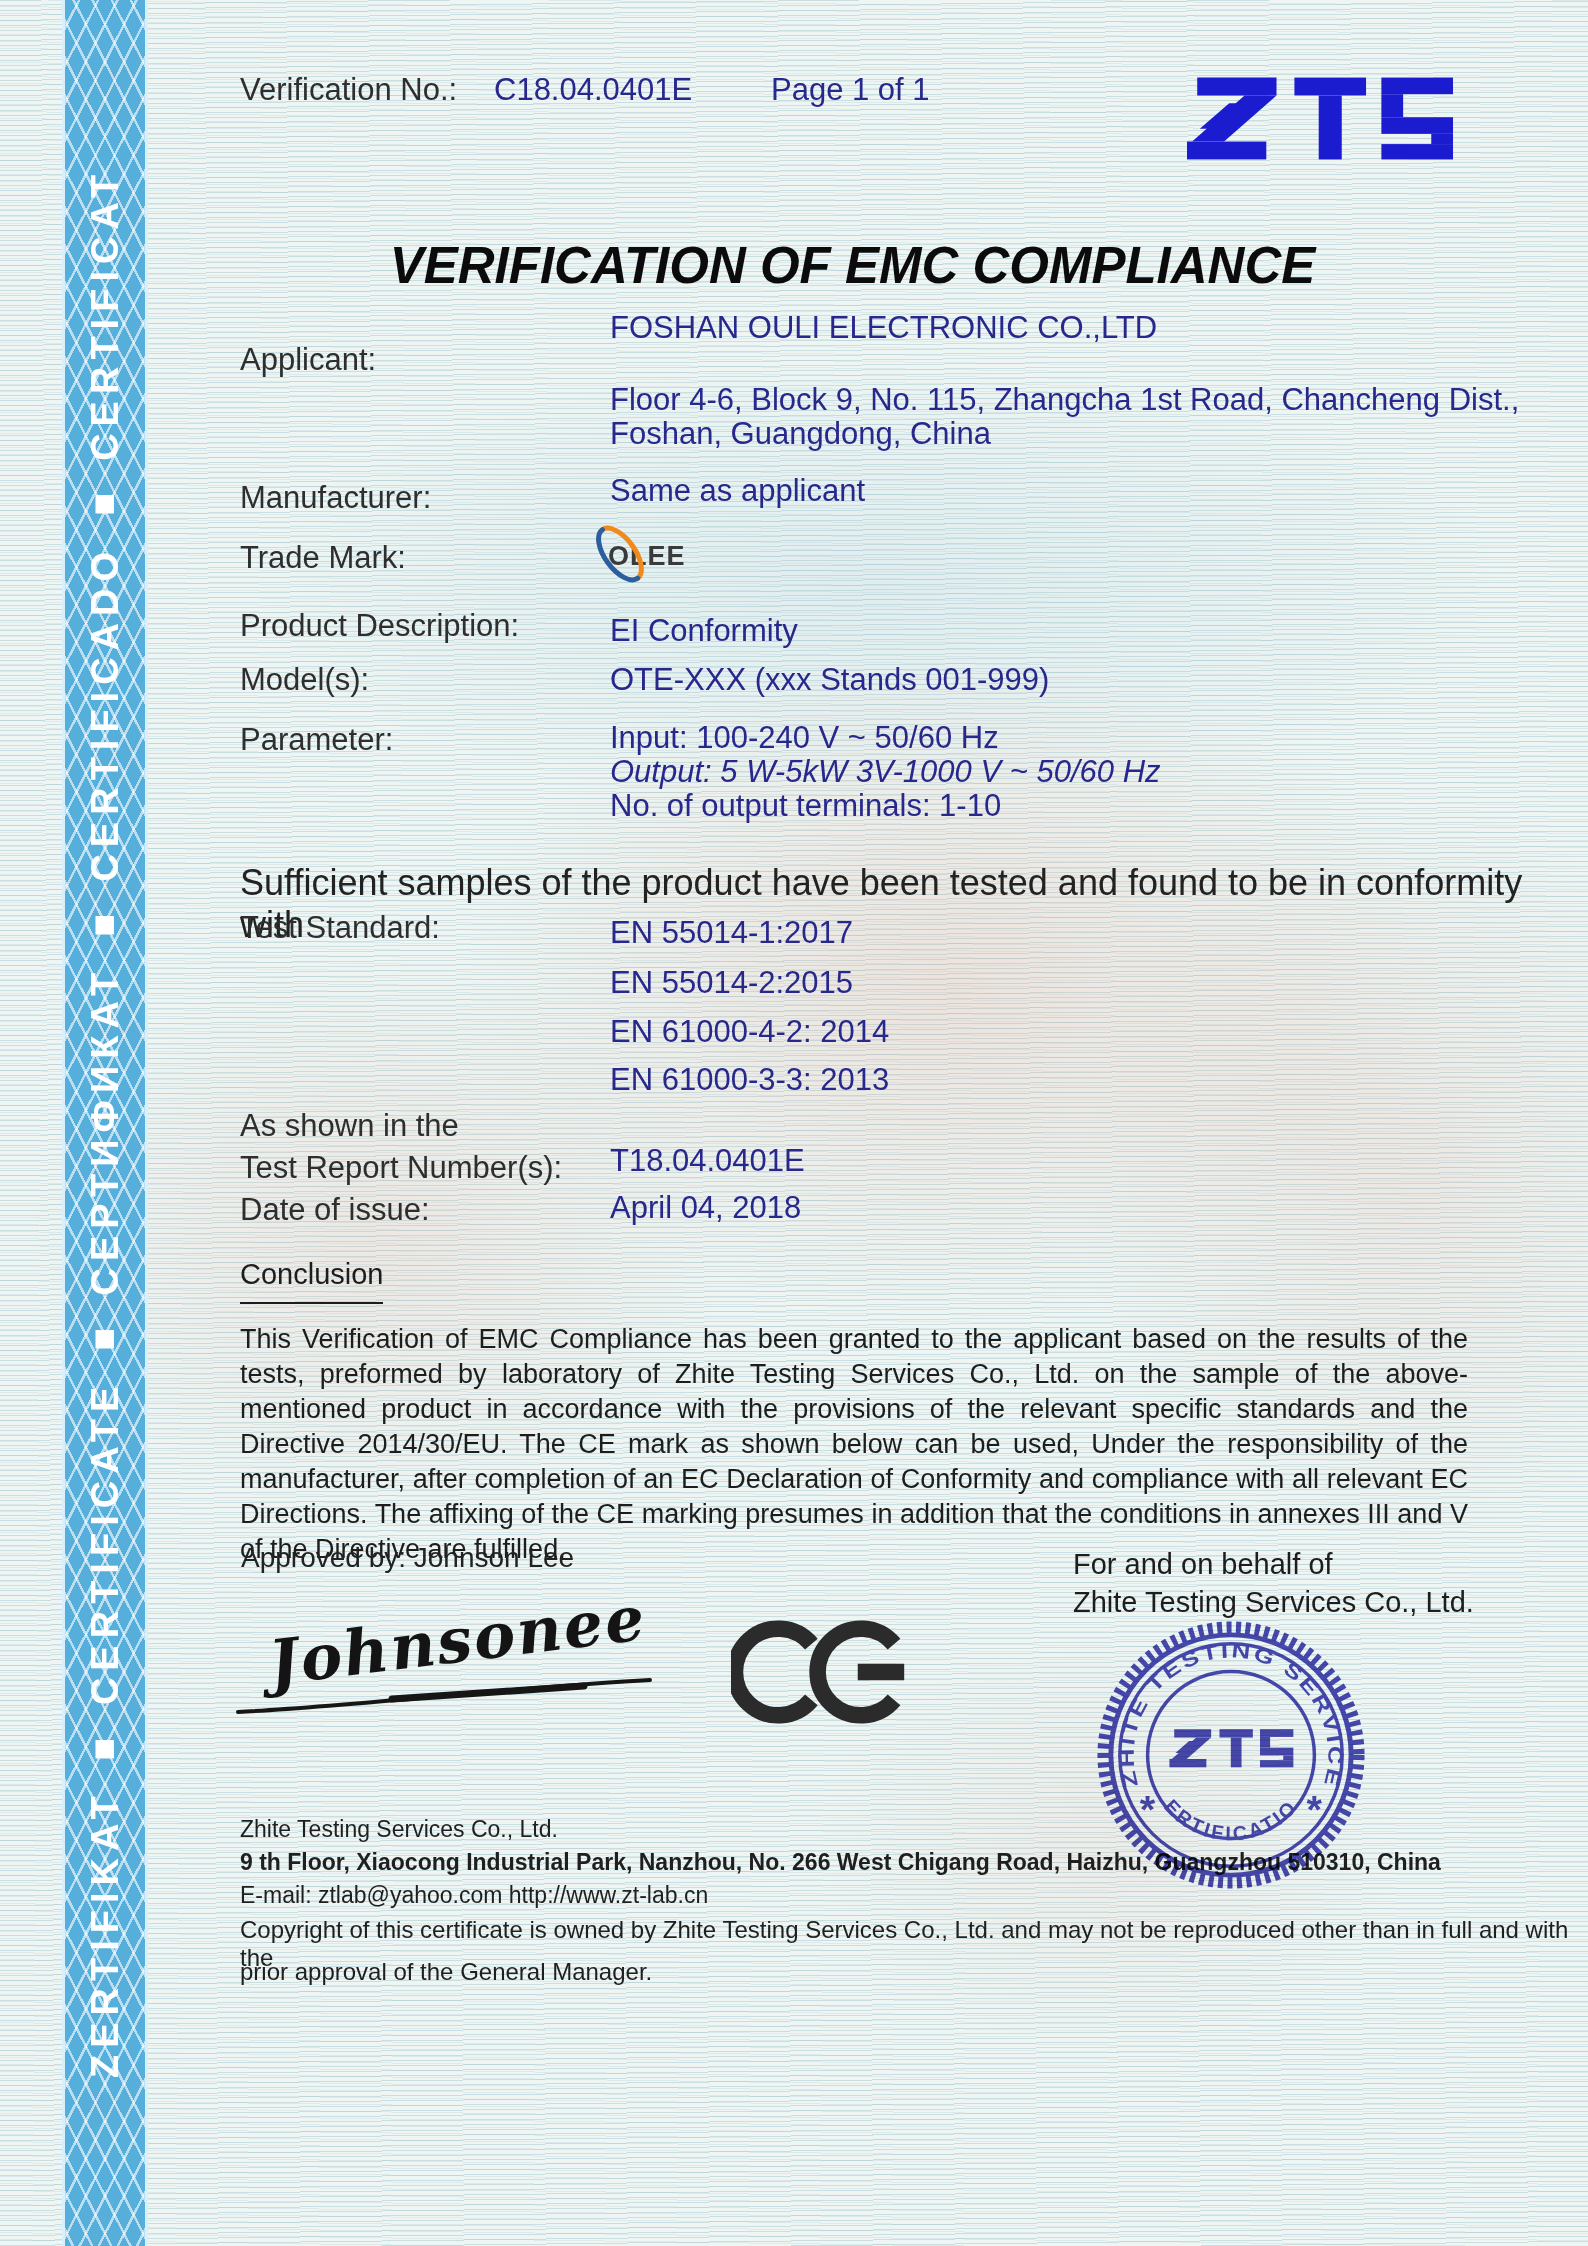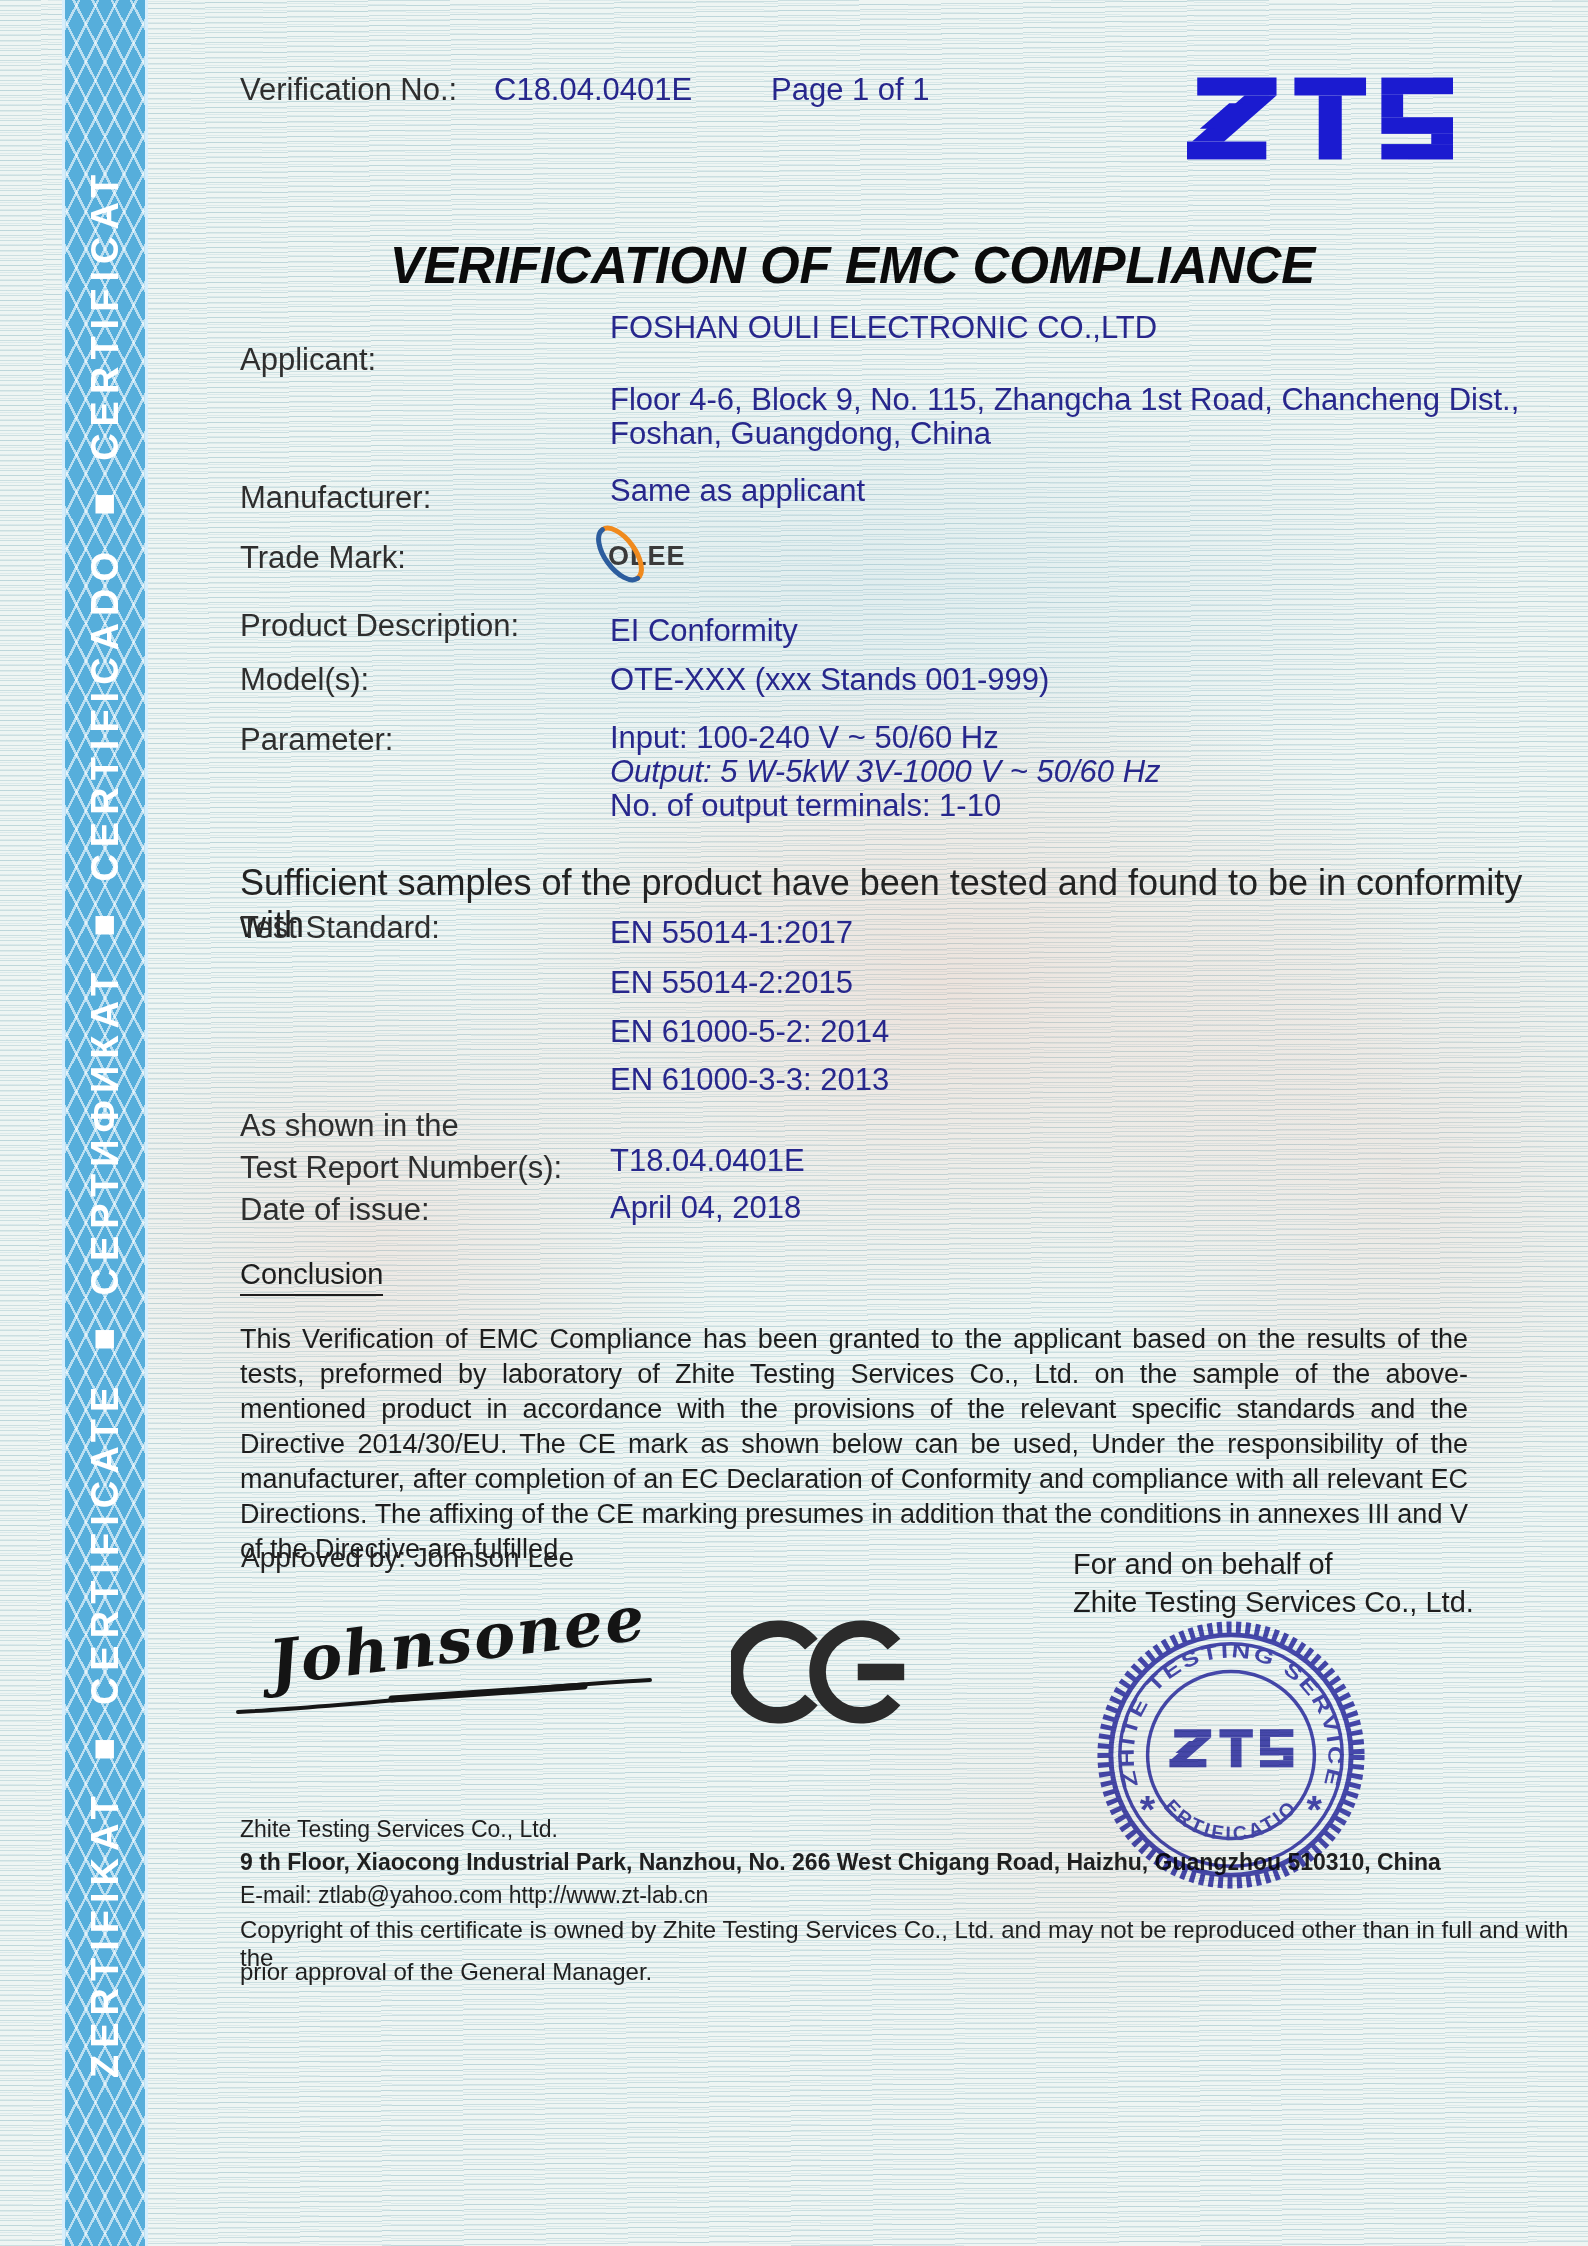--- a/index.html
+++ b/index.html
@@ -37,21 +37,21 @@
   .page-ind{left:771px;top:72px;}
   .zts-logo{left:1187px;top:76px;}
   .doc-title{
     left:245px;top:236px;width:1215px;text-align:center;
     font-size:51px;font-weight:bold;font-style:italic;color:#0b0b0b;letter-spacing:0px;
   }
   .para{
     left:240px;top:1322px;width:1228px;font-size:27px;line-height:35px;color:#1d1d1d;
     text-align:justify;
   }
-  .conclusion{left:240px;top:1258px;font-size:29px;color:#1d1d1d;border-bottom:2px solid #1d1d1d;padding-bottom:3px;}
+  .conclusion{left:240px;top:1258px;font-size:29px;color:#1d1d1d;border-bottom:2px solid #1d1d1d;padding-bottom:11px;}
   .footer-line{left:240px;font-size:23px;color:#1f1f1f;z-index:1;}
   .stamp{left:1092px;top:1616px;z-index:5;opacity:0.93;mix-blend-mode:multiply;}
   .signature-text{
     left:268px;top:1604px;font-family:"DejaVu Serif",serif;font-style:italic;font-weight:bold;
     font-size:62px;color:#141414;transform:rotate(-7deg);letter-spacing:2px;z-index:2;
   }
 </style>
 </head>
 <body>
 
@@ -116,21 +116,21 @@
   <div class="abs label" style="left:240px;top:722px;">Parameter:</div>
   <div class="abs value" style="left:610px;top:720px;">Input: 100-240 V ~ 50/60 Hz</div>
   <div class="abs value" style="left:610px;top:754px;font-style:italic;">Output: 5 W-5kW 3V-1000 V ~ 50/60 Hz</div>
   <div class="abs value" style="left:610px;top:788px;">No. of output terminals: 1-10</div>
 
   <div class="abs" style="left:240px;top:862px;font-size:36px;color:#222;">Sufficient samples of the product have been tested and found to be in conformity with</div>
 
   <div class="abs label" style="left:240px;top:910px;">Test Standard:</div>
   <div class="abs value" style="left:610px;top:915px;">EN 55014-1:2017</div>
   <div class="abs value" style="left:610px;top:965px;">EN 55014-2:2015</div>
-  <div class="abs value" style="left:610px;top:1014px;">EN 61000-5-2: 2014</div>
+  <div class="abs value" style="left:610px;top:1014px;">EN 61000-4-2: 2014</div>
   <div class="abs value" style="left:610px;top:1062px;">EN 61000-3-3: 2013</div>
 
   <div class="abs label" style="left:240px;top:1108px;">As shown in the</div>
   <div class="abs label" style="left:240px;top:1150px;">Test Report Number(s):</div>
   <div class="abs value" style="left:610px;top:1143px;">T18.04.0401E</div>
   <div class="abs label" style="left:240px;top:1192px;">Date of issue:</div>
   <div class="abs value" style="left:610px;top:1190px;">April 04, 2018</div>
 
   <div class="abs conclusion">Conclusion</div>
   <div class="abs para">This Verification of EMC Compliance has been granted to the applicant based on the results of the tests, preformed by laboratory of Zhite Testing Services Co., Ltd. on the sample of the above-mentioned product in accordance with the provisions of the relevant specific standards and the Directive 2014/30/EU. The CE mark as shown below can be used, Under the responsibility of the manufacturer, after completion of an EC Declaration of Conformity and compliance with all relevant EC Directions. The affixing of the CE marking presumes in addition that the conditions in annexes III and V of the Directive are fulfilled.</div>

